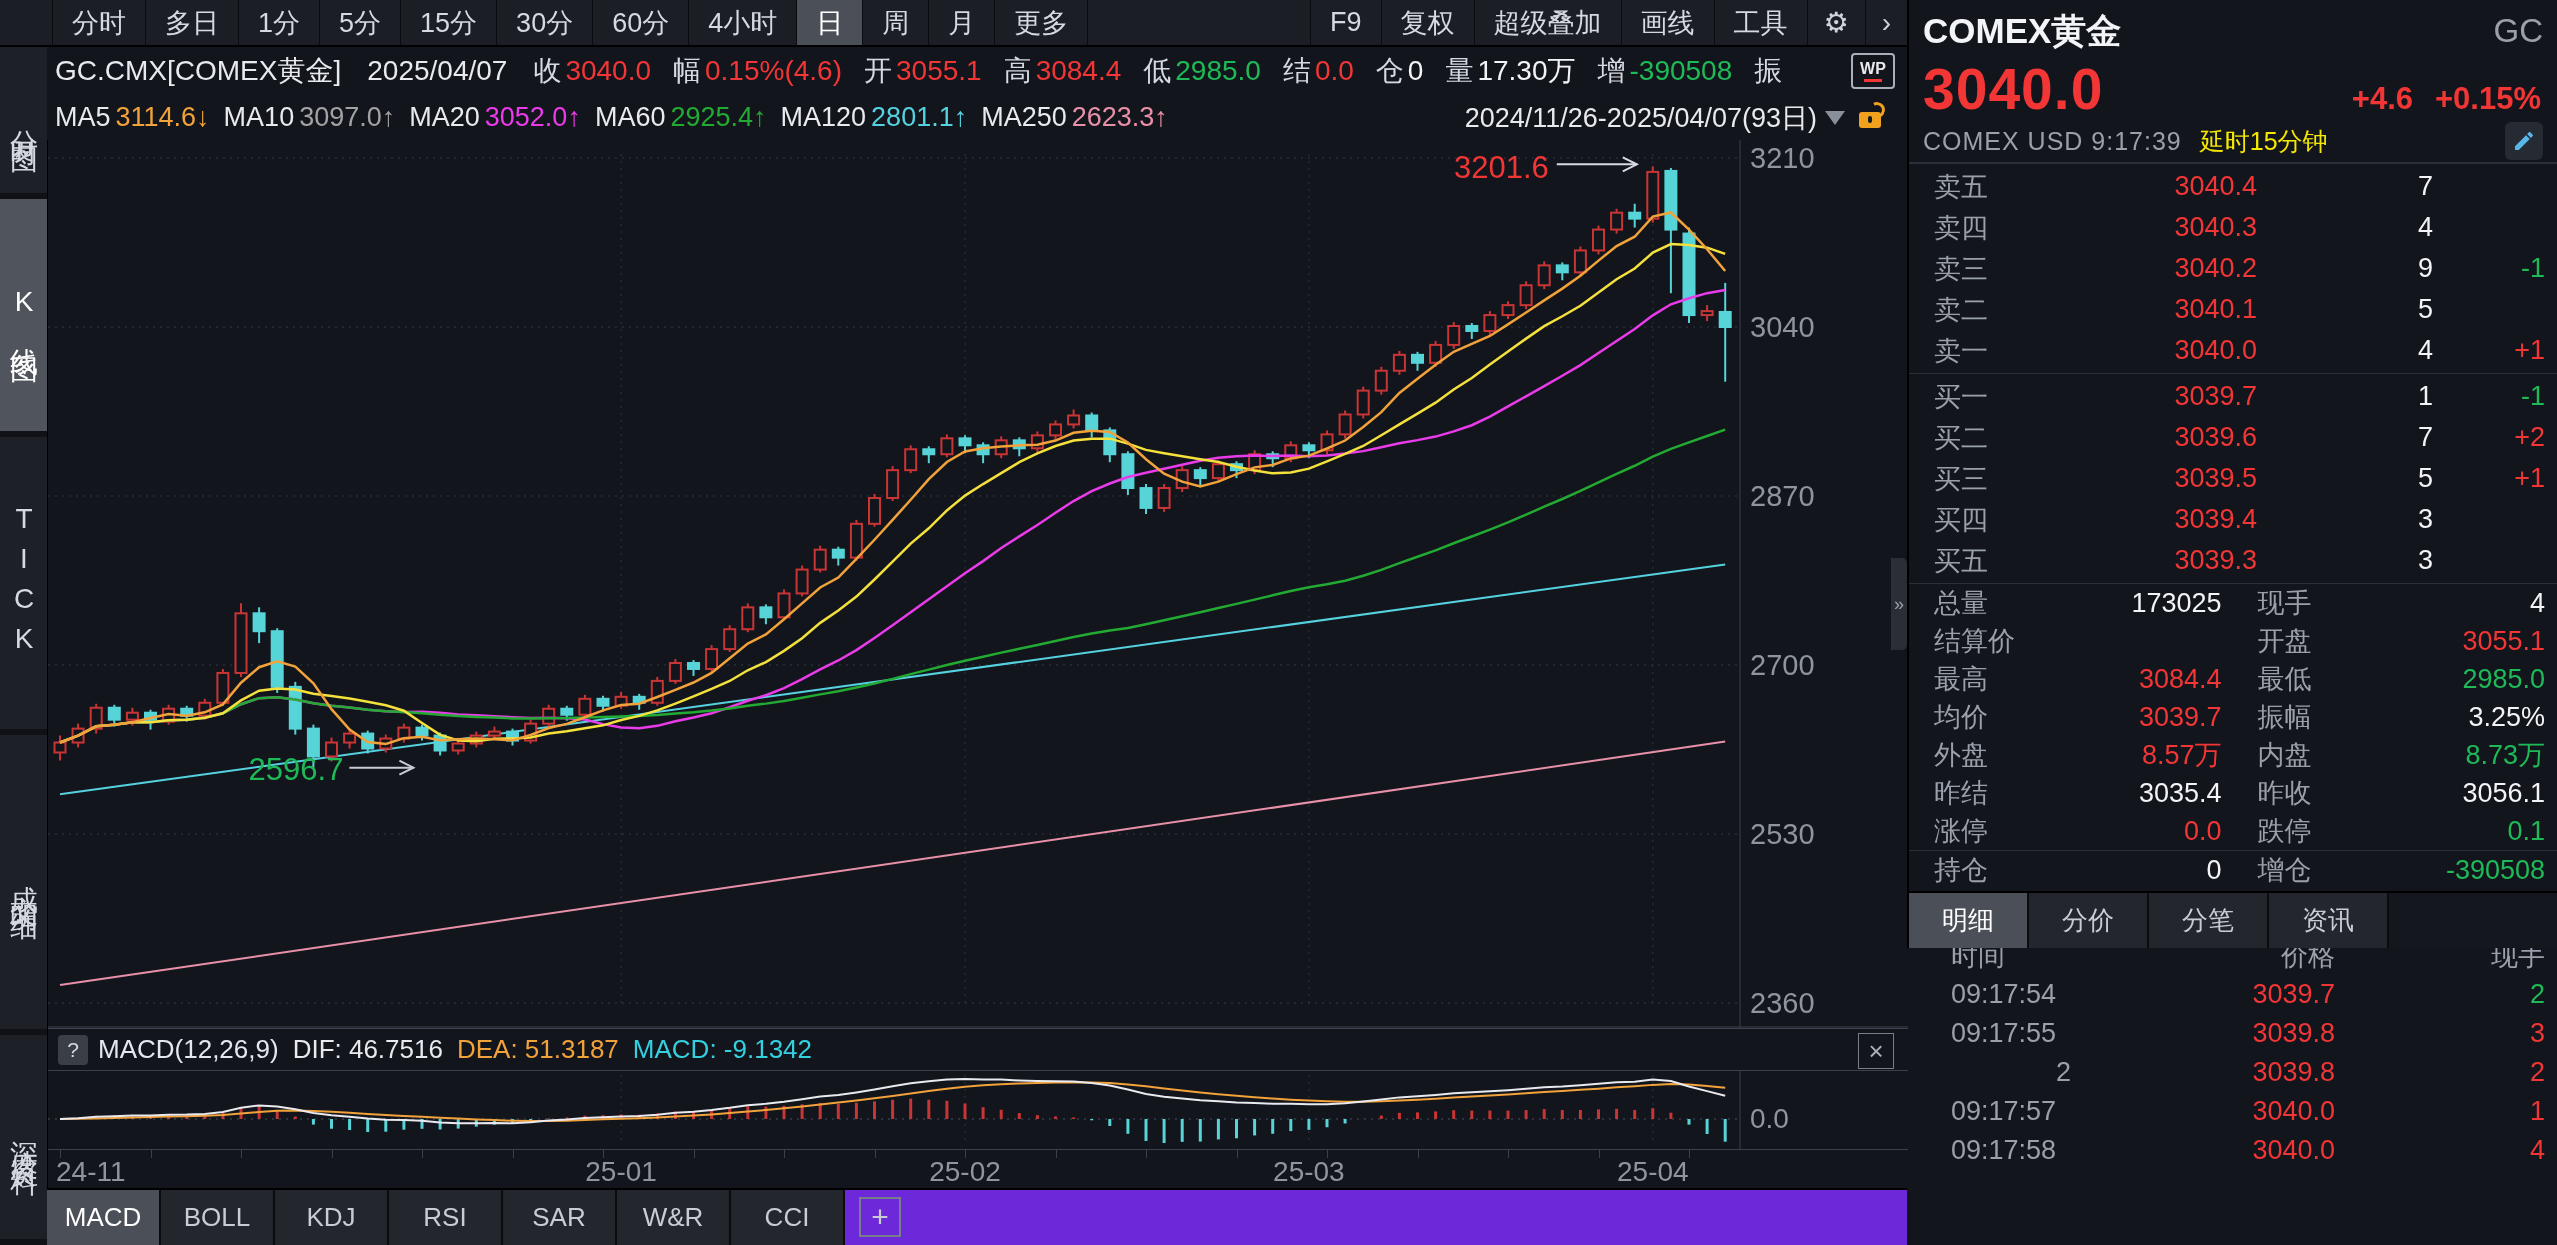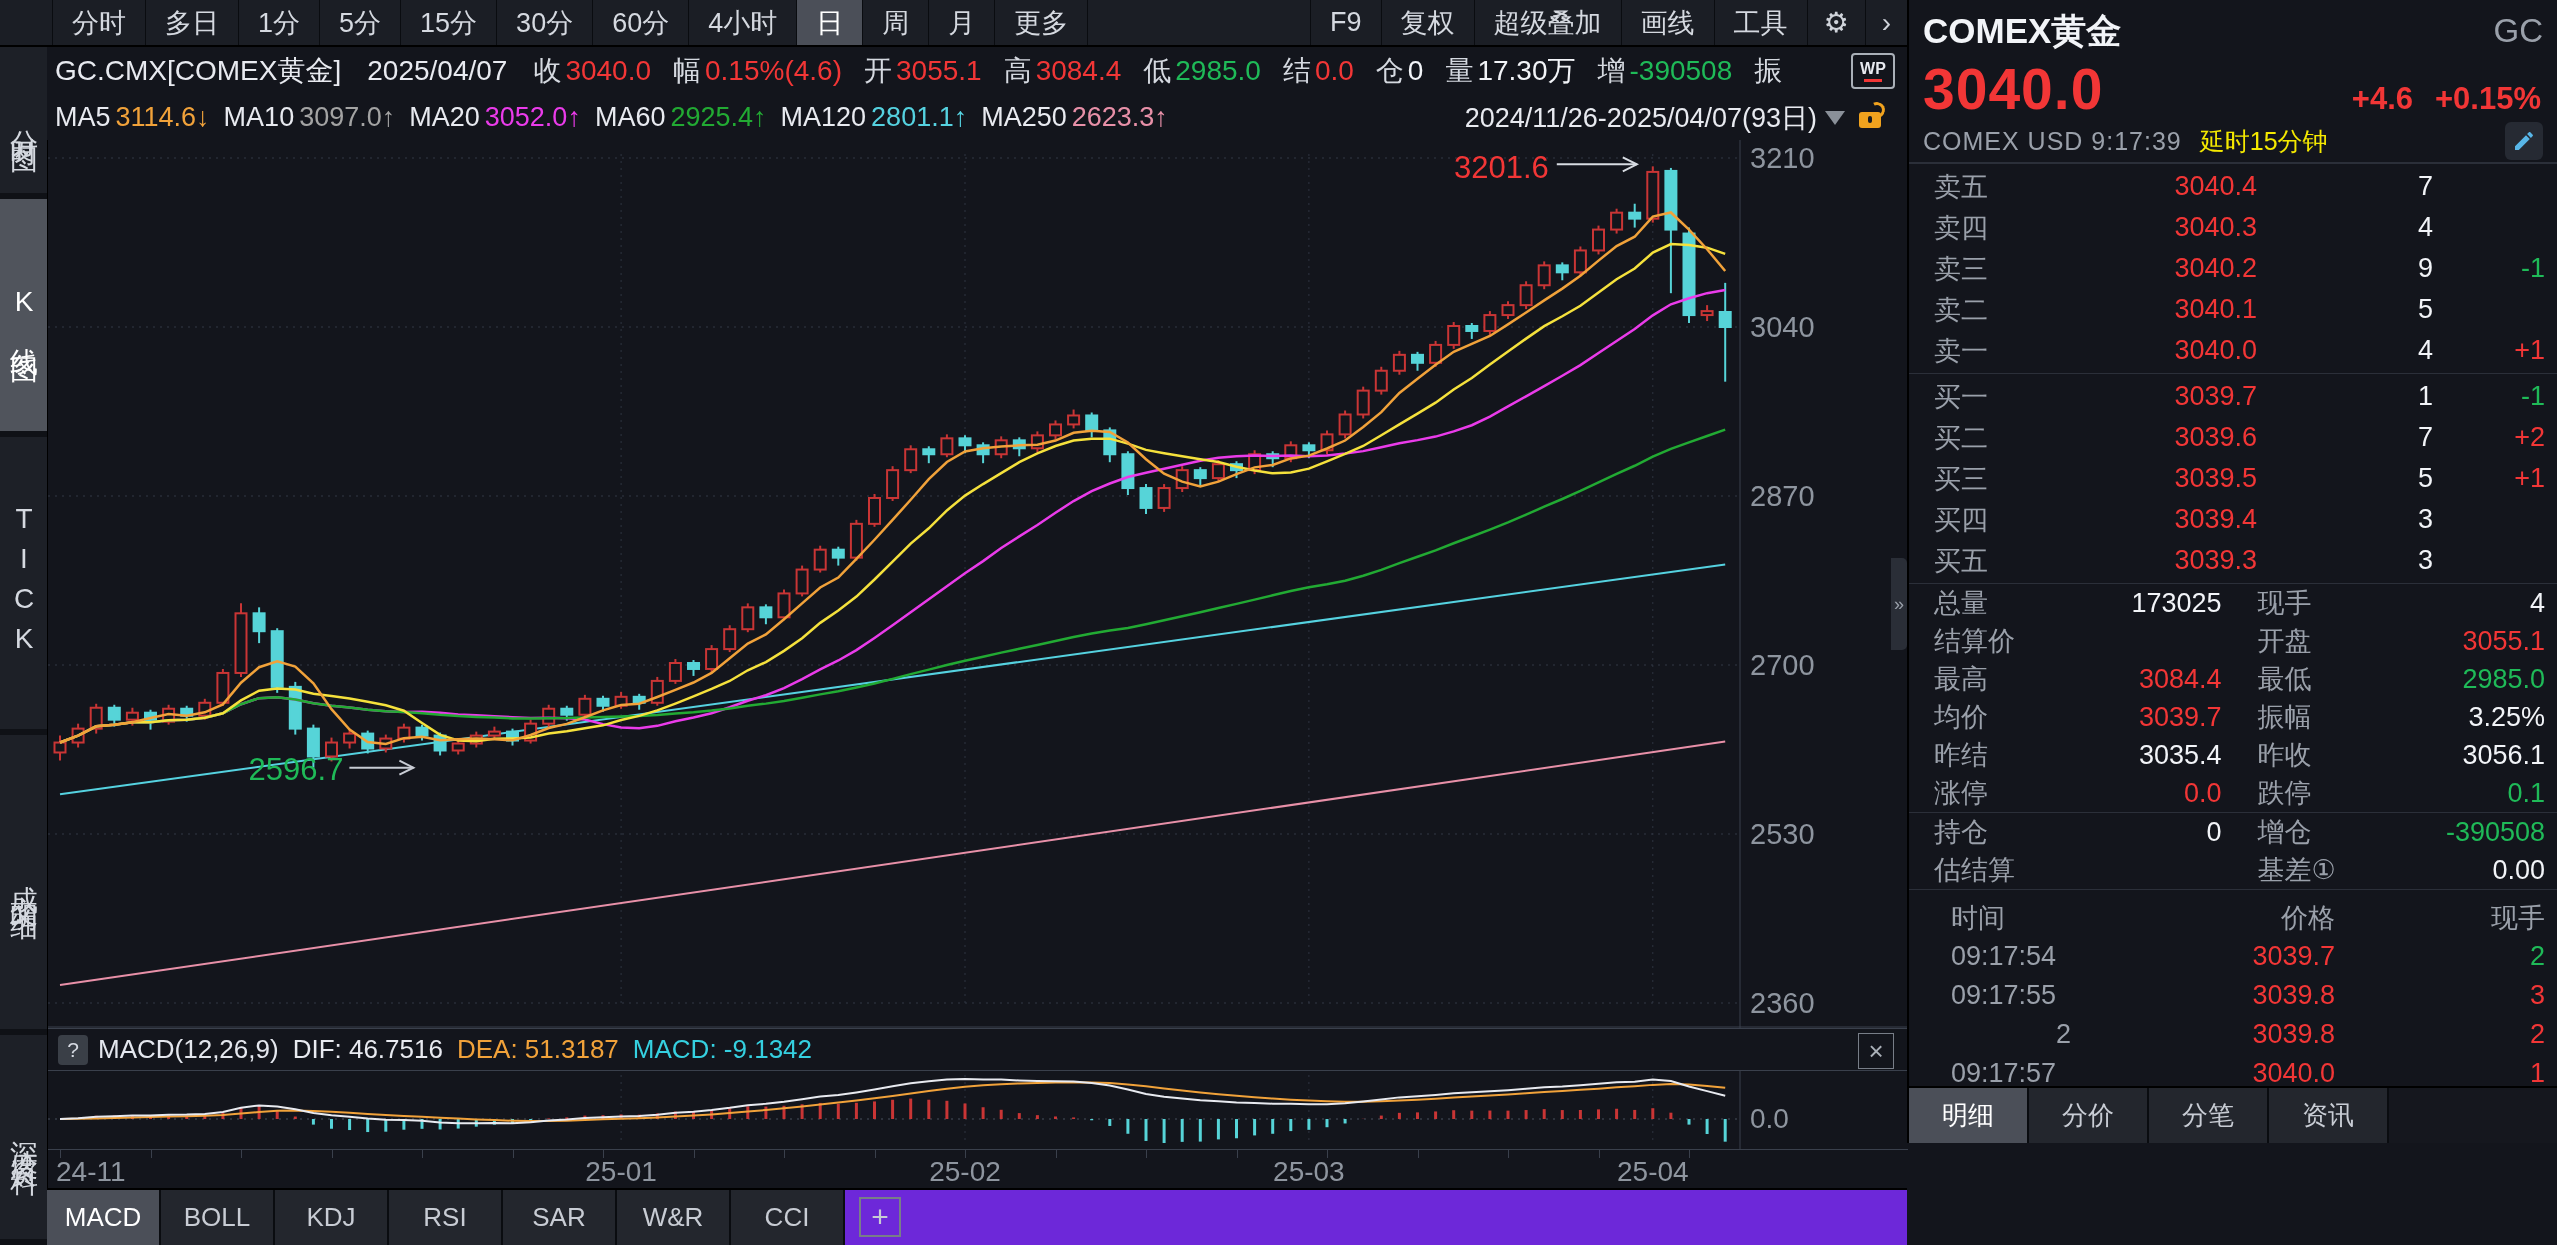--- a/index.html
+++ b/index.html
@@ -65,21 +65,21 @@
             display:flex;align-items:stretch;box-sizing:border-box;}
   .tab{display:flex;align-items:center;justify-content:center;font-size:26px;color:#c8ccd4;background:#23262d;
        border-right:2px solid #0a0c10;min-width:112px;cursor:pointer;}
   .tab.sel{background:#4b4f58;color:#fff;}
   #add-ind{width:42px;height:40px;margin:7px 0 0 14px;border:2px solid #787e88;color:#c8ccd4;display:flex;
            align-items:center;justify-content:center;font-size:30px;box-sizing:border-box;cursor:pointer;}
   
   #expander{position:absolute;left:1891px;top:558px;width:16px;height:92px;background:#2a2e37;color:#9aa0aa;
             display:flex;align-items:center;justify-content:center;font-size:18px;border-radius:0 5px 5px 0;cursor:pointer;}
   
-  #right-panel{position:absolute;left:1907px;top:0;width:650px;height:1143px;background:#13151c;
+  #right-panel{position:absolute;left:1907px;top:0;width:650px;height:948px;background:#13151c;
                border-left:2px solid #000;box-sizing:border-box;font-size:27px;}
   #rp-title-row{display:flex;align-items:center;padding:8px 14px 0 14px;height:46px;}
   #rp-title{font-size:35px;font-weight:bold;color:#f2f4f8;}
   #rp-code{margin-left:auto;font-size:33px;color:#9aa0aa;}
   #rp-price-row{display:flex;align-items:baseline;padding:2px 16px 0 14px;height:58px;}
   #rp-price{font-size:57px;font-weight:bold;color:#f23636;letter-spacing:1px;}
   #rp-chg{margin-left:auto;font-size:31px;font-weight:bold;color:#f23636;}
   #rp-chg-pct{margin-left:22px;font-size:31px;font-weight:bold;color:#f23636;}
   #rp-sub-row{display:flex;align-items:center;padding:6px 14px 0 14px;height:42px;border-bottom:2px solid #2b2f39;box-sizing:content-box;}
   #rp-sub-row .ex{color:#9aa0aa;font-size:25px;letter-spacing:1px;}
@@ -726,20 +726,30 @@
             <span class="lbl">均价</span>
             <span class="val" style="color: rgb(242, 54, 54);">3039.7</span>
           </span>
           <span class="st-cell">
             <span class="lbl">振幅</span>
             <span class="val" style="color: rgb(242, 244, 248);">3.25%</span>
           </span>
         </div>
         <div class="st-row">
           <span class="st-cell left">
+            <span class="lbl">外盘</span>
+            <span class="val" style="color: rgb(242, 54, 54);">8.57万</span>
+          </span>
+          <span class="st-cell">
+            <span class="lbl">内盘</span>
+            <span class="val" style="color: rgb(31, 186, 88);">8.73万</span>
+          </span>
+        </div>
+        <div class="st-row">
+          <span class="st-cell left">
             <span class="lbl">昨结</span>
             <span class="val" style="color: rgb(242, 244, 248);">3035.4</span>
           </span>
           <span class="st-cell">
             <span class="lbl">昨收</span>
             <span class="val" style="color: rgb(242, 244, 248);">3056.1</span>
           </span>
         </div>
         <div class="st-row">
           <span class="st-cell left">

